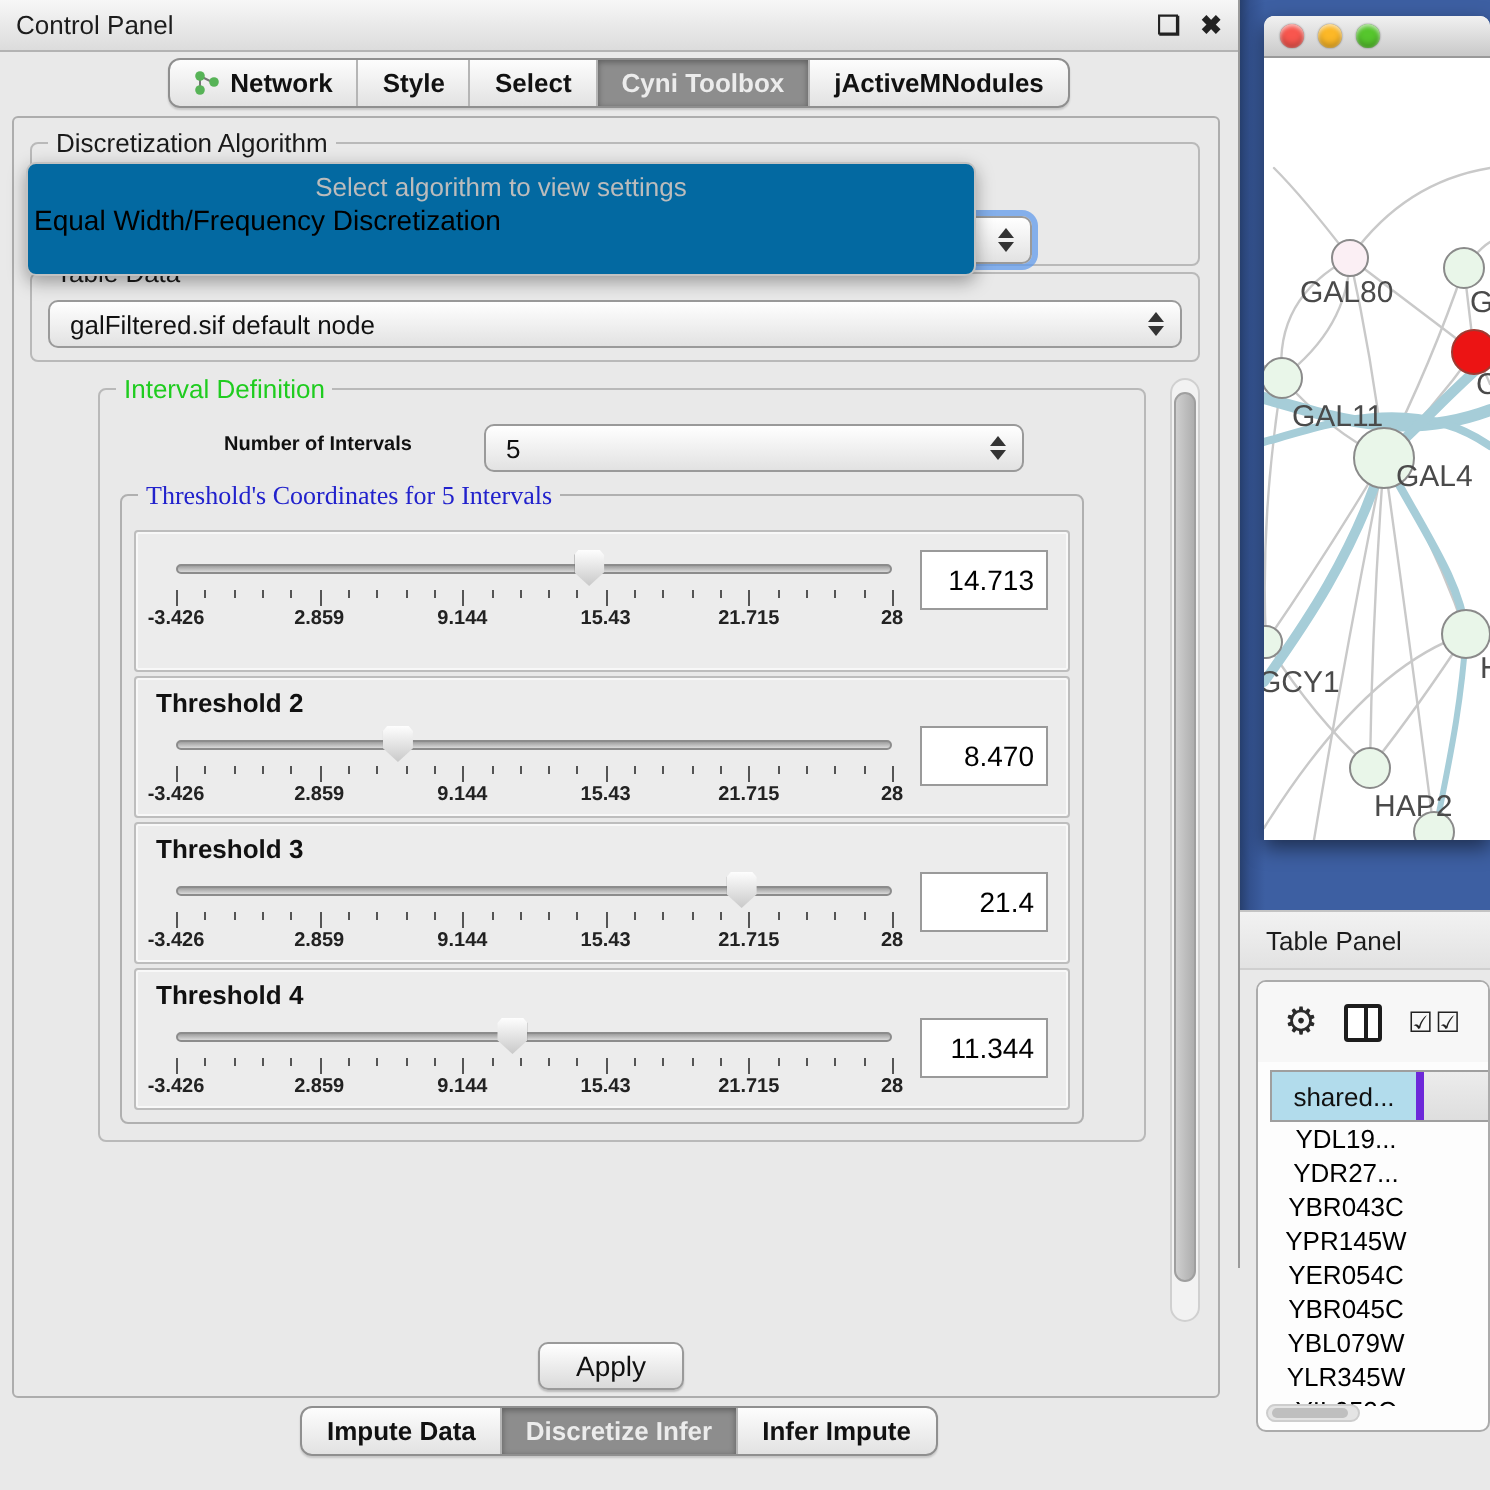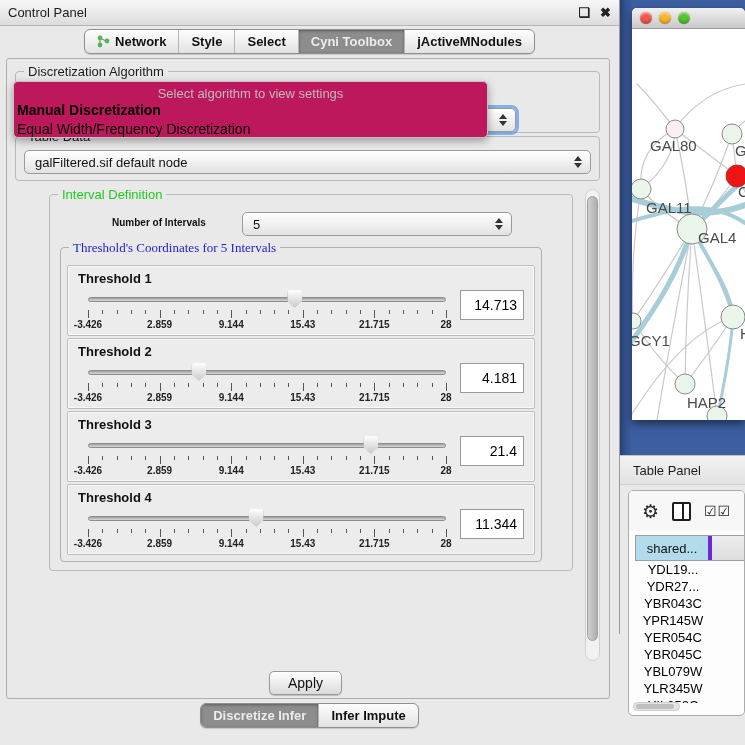--- a/index.html
+++ b/index.html
@@ -50,21 +50,21 @@
     border-right:4px solid transparent; }
   .spin .up   { border-bottom:5px solid #333; }
   .spin .down { border-top:5px solid #333; }
 
   
   #algo-combo { left:14px; top:36px; width:486px;
     box-shadow:0 0 0 3px rgba(98,155,235,.75); }
 
   
   #algo-popup { position:absolute; left:6px; top:22px; width:475px; height:57px;
-    background:#be185d; border:1px solid #c2c2c2; border-radius:5px;
+    background:#0369a1; border:1px solid #c2c2c2; border-radius:5px;
     box-shadow:0 3px 9px rgba(0,0,0,.35); z-index:20; padding-top:2px; }
   #popup-placeholder { text-align:center; font-size:13px; color:#bcbcbc;
     padding-top:2px; }
   .popup-item { font-size:14px; color:#000; padding:1px 3px; line-height:17px; }
   .popup-item.bold { font-weight:bold; }
 
   
   #main-vscroll { position:absolute; right:9px; top:130px; width:15px; height:472px;
     background:#f2f2f2; border:1px solid #d0d0d0; border-radius:8px; }
   #main-vscroll .thumb { position:absolute; left:1px; top:6px; width:11px; height:445px;
@@ -196,21 +196,20 @@
         <span class="spin">
             <i class="up"></i>
             <i class="down"></i>
           </span>
       </div>
     </div>
 
     <div id="algo-popup">
       <div id="popup-placeholder">Select algorithm to view settings</div>
       <div id="popup-list">
-          <div class="popup-item bold">Manual Discretization</div>
           <div class="popup-item">Equal Width/Frequency Discretization</div>
         </div>
     </div>
 
     <div class="groupbox" style="left:8px;top:77px;width:585px;height:45px;">
       <span class="group-label gl-black">Table Data</span>
       <div class="combo" style="left:8px;top:13px;width:567px;">
         <span>galFiltered.sif default node</span>
         <span class="spin">
             <i class="up"></i>
@@ -228,21 +227,20 @@
         <span class="spin">
             <i class="up"></i>
             <i class="down"></i>
           </span>
       </div>
 
       <div class="groupbox" style="left:10px;top:52px;width:482px;height:315px;border-color:#b0b0b0;">
         <span class="group-label gl-blue">Threshold's Coordinates for 5 Intervals</span>
         <div id="thresholds-body" class="abs" style="left:6px;top:17px;right:6px;">
             <div class="threshold-panel">
-              <div class="th-title">Threshold 1</div>
               <div class="th-row">
                 <div class="slider">
                   <div class="sl-track"></div>
                   <div class="sl-tick major" style="left: 0%;"></div>
                   <div class="sl-tick minor" style="left: 4%;"></div>
                   <div class="sl-tick minor" style="left: 8%;"></div>
                   <div class="sl-tick minor" style="left: 12%;"></div>
                   <div class="sl-tick minor" style="left: 16%;"></div>
                   <div class="sl-tick major" style="left: 20%;"></div>
                   <div class="sl-tick minor" style="left: 24%;"></div>
@@ -308,21 +306,21 @@
                   <div class="sl-tick minor" style="left: 96%;"></div>
                   <div class="sl-tick major" style="left: 100%;"></div>
                   <div class="sl-lab" style="left: 0%;">-3.426</div>
                   <div class="sl-lab" style="left: 20%;">2.859</div>
                   <div class="sl-lab" style="left: 40%;">9.144</div>
                   <div class="sl-lab" style="left: 60%;">15.43</div>
                   <div class="sl-lab" style="left: 80%;">21.715</div>
                   <div class="sl-lab" style="left: 100%;">28</div>
                   <div class="sl-thumb" style="left: 31%;"></div>
                 </div>
-                <div class="th-value">4.181</div>
+                <div class="th-value">8.470</div>
               </div>
             </div>
             <div class="threshold-panel">
               <div class="th-title">Threshold 3</div>
               <div class="th-row">
                 <div class="slider">
                   <div class="sl-track"></div>
                   <div class="sl-tick major" style="left: 0%;"></div>
                   <div class="sl-tick minor" style="left: 4%;"></div>
                   <div class="sl-tick minor" style="left: 8%;"></div>
@@ -409,20 +407,23 @@
     <div id="main-vscroll">
       <div class="thumb"></div>
     </div>
 
 
     <button class="push-button abs" style="left:262px;top:612px;">Apply</button>
   </div>
 
   <div id="bottom-tabs-wrap">
     <div class="tabstrip" id="bottom-tabs">
+        <div class="tab">
+          <span>Impute Data</span>
+        </div>
         <div class="tab sel">
           <span>Discretize Infer</span>
         </div>
         <div class="tab">
           <span>Infer Impute</span>
         </div>
       </div>
   </div>
 </div>
 

